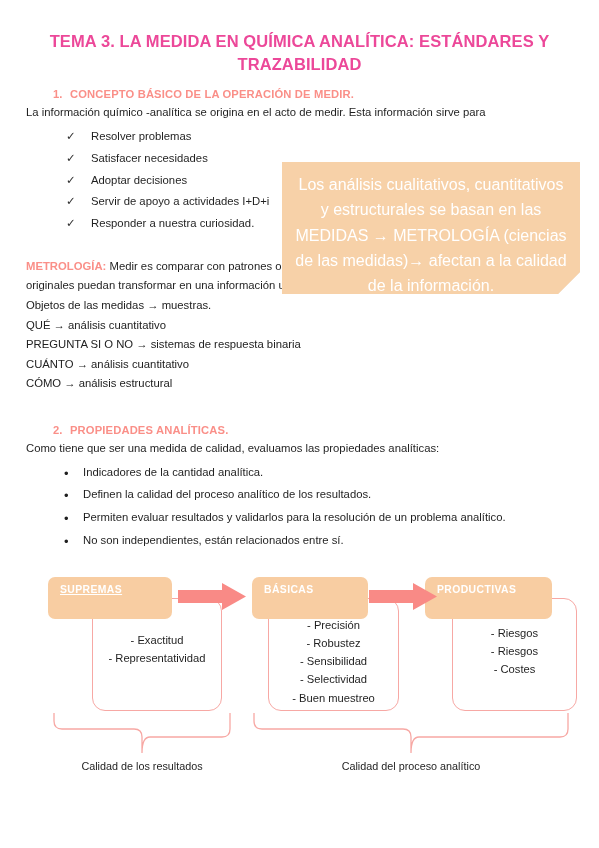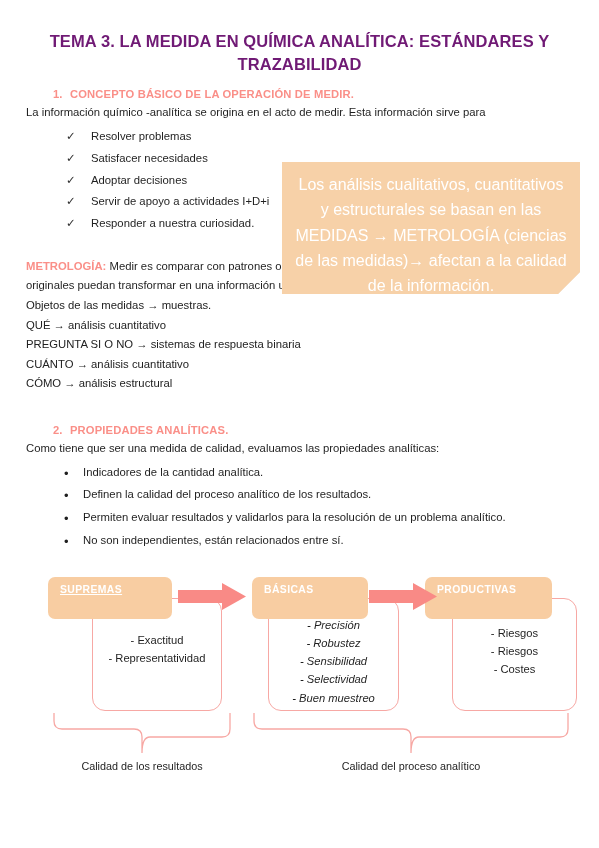--- a/index.html
+++ b/index.html
@@ -18,21 +18,21 @@
   .page {
     position: relative;
     width: 599px;
     height: 848px;
     box-sizing: border-box;
     padding: 0 26px;
   }
 
   
   .doc-title {
-    color: #701a75;
+    color: #ec4899;
     font-weight: bold;
     font-size: 16.5px;
     text-align: center;
     line-height: 1.42;
     letter-spacing: 0.1px;
     margin: 30px 12px 0 12px;
   }
   .section-heading {
     color: #fa8f88;
     font-weight: bold;
@@ -291,21 +291,21 @@
         <div>- Representatividad</div>
       </div>
     </div>
 
     <svg class="arrow" style="left:178px; top:7px;" width="72" height="30" viewBox="0 0 72 30">
       <polygon points="0,7 44,7 44,0 68,13.5 44,27 44,20 0,20" fill="#f98a86"></polygon>
     </svg>
 
     <div class="tag" style="left:252px; top:1px; width:116px; height:42px;">BÁSICAS</div>
     <div class="pbox" style="left:268px; top:22px; width:131px; height:113px;">
-      <div class="inner" style="padding-top:17px;font-style:italic;">
+      <div class="inner" style="padding-top:17px;">
         <div>- Precisión</div>
         <div>- Robustez</div>
         <div>- Sensibilidad</div>
         <div>- Selectividad</div>
         <div>- Buen muestreo</div>
       </div>
     </div>
 
     <svg class="arrow" style="left:369px; top:7px;" width="72" height="30" viewBox="0 0 72 30">
       <polygon points="0,7 44,7 44,0 68,13.5 44,27 44,20 0,20" fill="#f98a86"></polygon>

